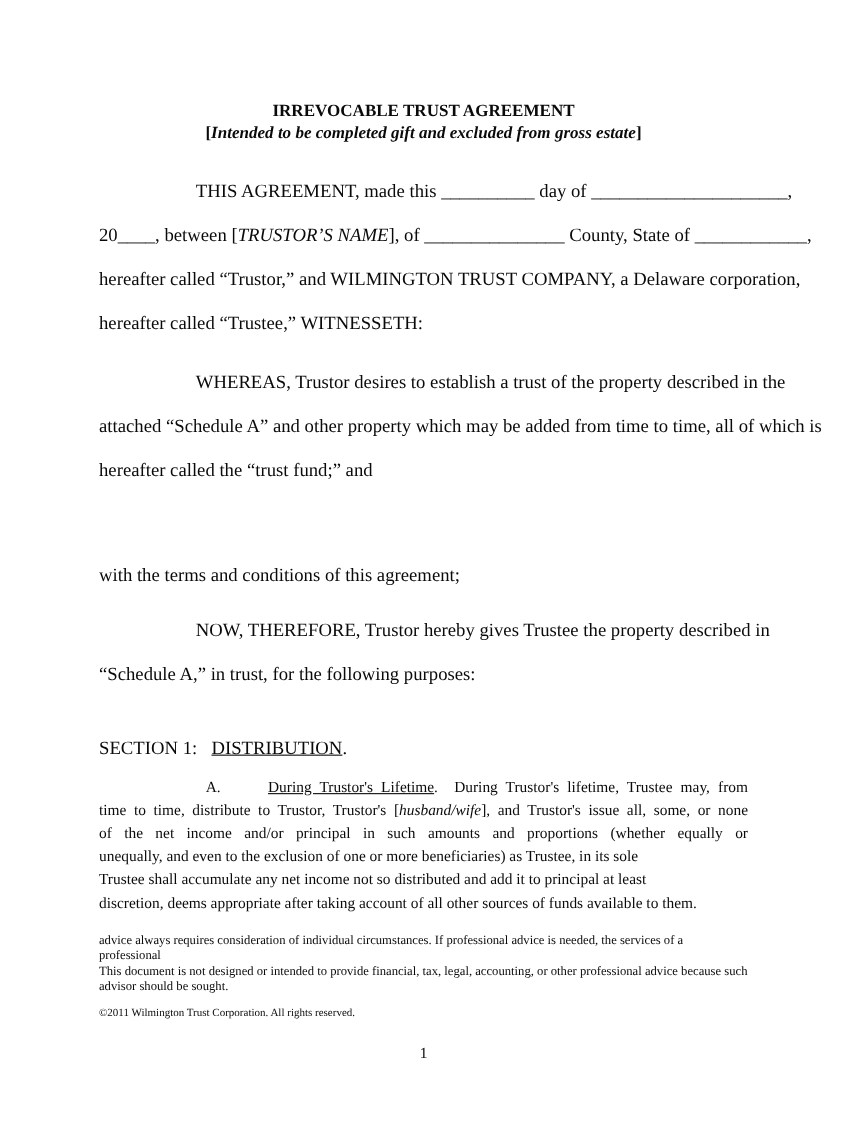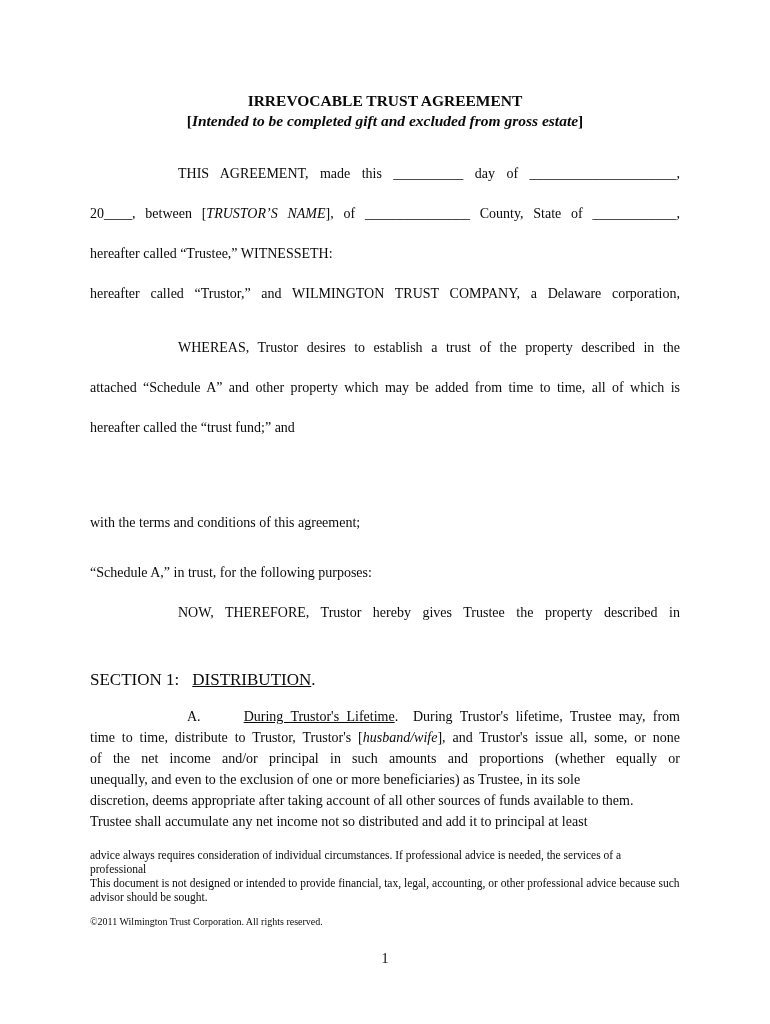--- a/index.html
+++ b/index.html
@@ -23,21 +23,21 @@
     font-weight: bold;
     font-size: 15.5px;
     line-height: 20px;
   }
   .italic { font-style: italic; }
   .underline { text-decoration: underline; margin-left: 16px; }
 
   
   .para {
     margin: 0;
-    font-size: 14px;
+    font-size: 17px;
   }
   .para .ln {
     display: block;
     line-height: 40px;
     text-align: justify;
     text-align-last: justify;
     white-space: nowrap;
   }
   .para .ln.lastln {
     text-align-last: left;
@@ -103,49 +103,49 @@
 <body>
 
 <div class="page">
 
   <div class="title-line">IRREVOCABLE TRUST AGREEMENT</div>
   <div class="title-line"><span>[</span><span class="italic">Intended to be completed gift and excluded from gross estate</span><span>]</span></div>
 
   <p class="para p1">
     <span class="ln"><span class="ind"></span><span>THIS AGREEMENT, made this __________ day of _____________________,</span></span>
     <span class="ln"><span>20____, between [</span><span class="italic">TRUSTOR’S NAME</span><span>], of _______________ County, State of ____________,</span></span>
+    <span class="ln">hereafter called “Trustor,” and WILMINGTON TRUST COMPANY, a Delaware corporation,</span>
     <span class="ln lastln">hereafter called “Trustee,” WITNESSETH:</span>
-    <span class="ln">hereafter called “Trustor,” and WILMINGTON TRUST COMPANY, a Delaware corporation,</span>
   </p>
 
   <p class="para p2">
     <span class="ln"><span class="ind"></span><span>WHEREAS, Trustor desires to establish a trust of the property described in the</span></span>
     <span class="ln">attached “Schedule A” and other property which may be added from time to time, all of which is</span>
     <span class="ln lastln">hereafter called the “trust fund;” and</span>
   </p>
 
   <p class="para p3">
     <span class="ln"><span class="ind"></span></span>
     <span class="ln lastln">with the terms and conditions of this agreement;</span>
   </p>
 
   <p class="para p4">
+    <span class="ln"><span class="ind"></span><span>NOW, THEREFORE, Trustor hereby gives Trustee the property described in</span></span>
     <span class="ln lastln">“Schedule A,” in trust, for the following purposes:</span>
-    <span class="ln"><span class="ind"></span><span>NOW, THEREFORE, Trustor hereby gives Trustee the property described in</span></span>
   </p>
 
   <p class="sect"><span>SECTION 1:</span><span class="underline sect-title">DISTRIBUTION</span><span>.</span></p>
 
   <p class="paraA">
     <span class="ln"><span class="ind-a"></span><span>A.</span><span class="tab-a"></span><span class="underline">During Trustor's Lifetime</span><span>.&nbsp; During Trustor's lifetime, Trustee may, from</span></span>
     <span class="ln"><span>time to time, distribute to Trustor, Trustor's [</span><span class="italic">husband/wife</span><span>], and Trustor's issue all, some, or none</span></span>
     <span class="ln">of the net income and/or principal in such amounts and proportions (whether equally or</span>
     <span class="ln noj">unequally, and even to the exclusion of one or more beneficiaries) as Trustee, in its sole</span>
+    <span class="ln noj">Trustee shall accumulate any net income not so distributed and add it to principal at least</span>
     <span class="ln noj">discretion, deems appropriate after taking account of all other sources of funds available to them.</span>
-    <span class="ln noj">Trustee shall accumulate any net income not so distributed and add it to principal at least</span>
   </p>
 
   <p class="disclaimer">
     <span class="fl">advice always requires consideration of individual circumstances. If professional advice is needed, the services of a professional</span>
     <span class="fl">This document is not designed or intended to provide financial, tax, legal, accounting, or other professional advice because such</span>
     <span class="fl">advisor should be sought.</span>
   </p>
 
   <p class="copyright">©2011 Wilmington Trust Corporation. All rights reserved.</p>
 

